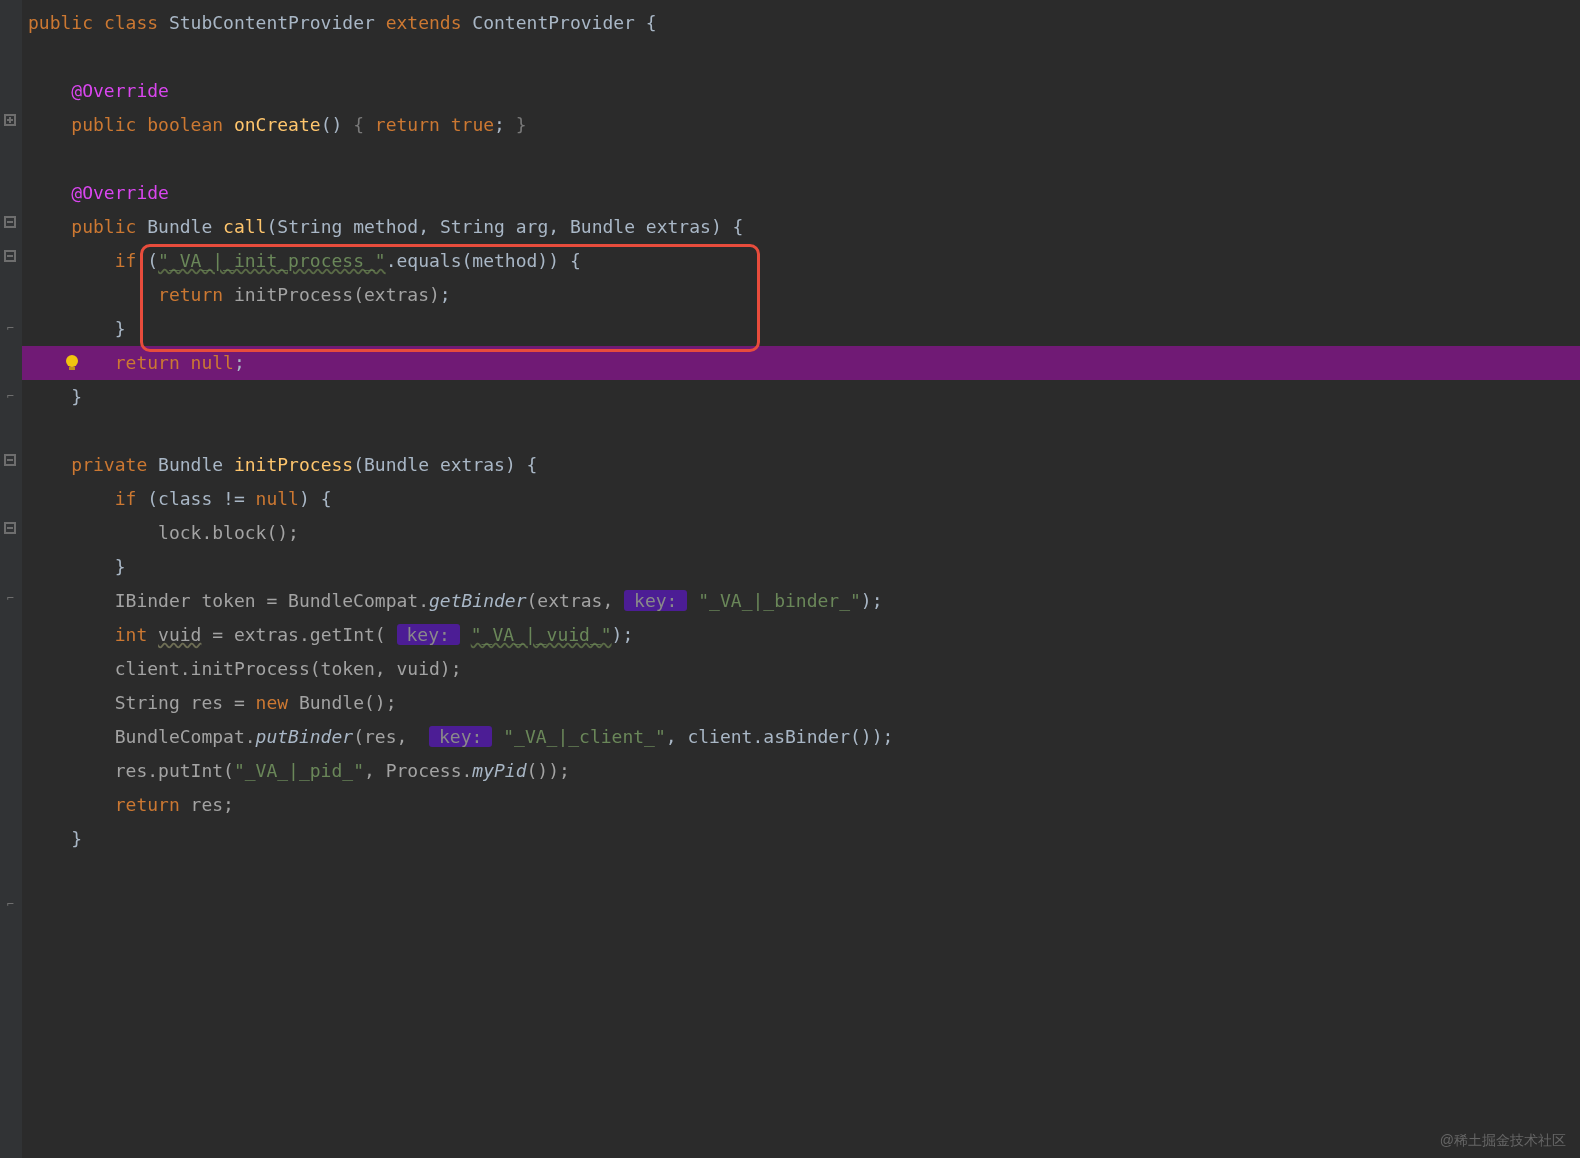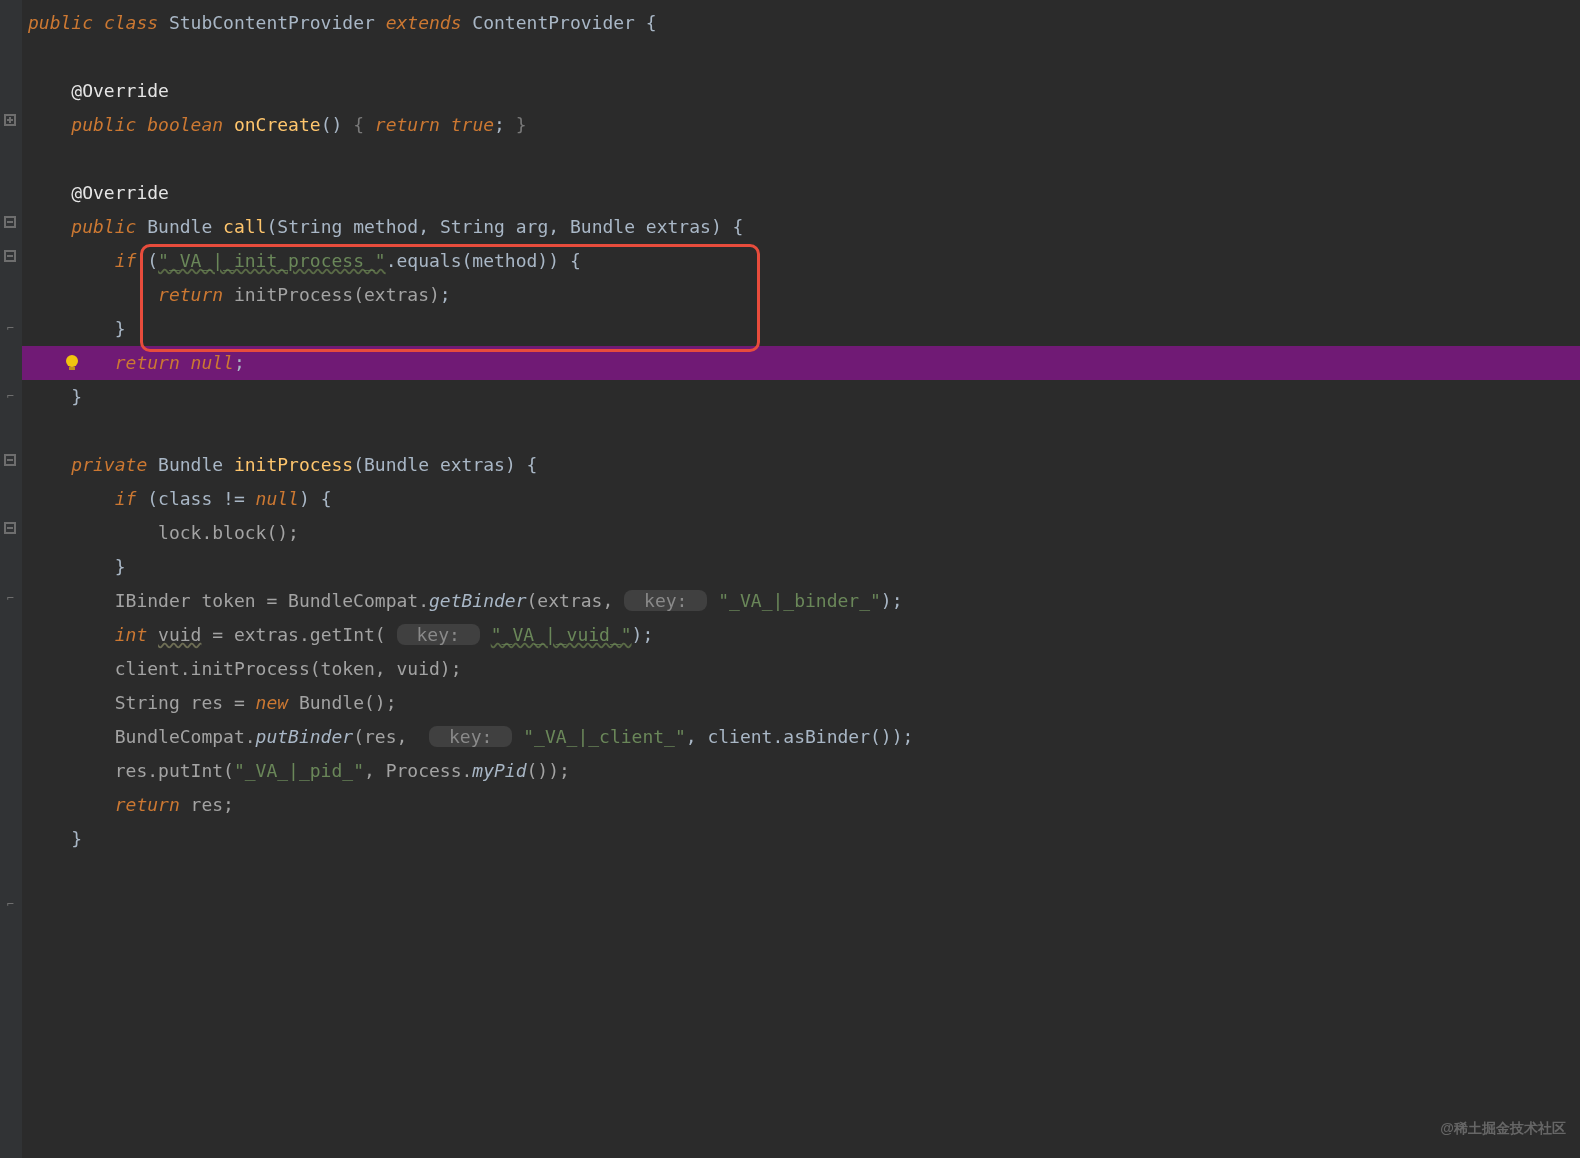--- a/index.html
+++ b/index.html
@@ -52,31 +52,31 @@
   .highlight-line {
     background: #701a75;
   }
   .bulb {
     position:absolute;
     left: 40px;
     width:20px;height:20px;
     top:350px;
   }
   
-  .kw   { color: #cc7832; font-style: italic; }          
+  .kw   { color: #cc7832; }          
   .type { color: #a9b7c6; }          
   .decl { color: #ffc66d; }          
-  .ann  { color: #e5e5e5; }          
+  .ann  { color: #d946ef; }          
   .str  { color: #6a8759; }          
   .call { color: #a3a3a3; }
   .italcall { color:#a9b7c6; font-style: italic; }
   .punc { color: #a9b7c6; }
   .param{ color: #a9b7c6; }
   .hint { color:#787878; }
-  .hintbox { background:#404040; color:#8a8a8a; border-radius:8px; padding:0 20px; }
+  .hintbox { background:#4c1d95; color:#8a8a8a; border-radius:3px; padding:0 10px; }
   .wavy {
     text-decoration-line: underline;
     text-decoration-style: wavy;
     text-decoration-color: #5a6b46;
   }
   .wavy-warn {
     text-decoration-line: underline;
     text-decoration-style: wavy;
     text-decoration-color: #6e6e55;
   }
@@ -86,25 +86,24 @@
     border-radius: 10px;
     left: 118px;
     top: 244px;
     width: 614px;
     height: 102px;
     pointer-events:none;
   }
   .watermark {
     position:absolute;
     right:14px;
-    bottom:20px;
+    bottom:8px;
     font-size:14px;
     color:#666;
     font-family: sans-serif;
-    font-weight: bold;
   }
 </style>
 </head>
 <body>
 
 <div class="editor">
 
   <div class="gutter">
     <div class="gutter-icon fold-icon" style="top:114px;">
       <svg viewBox="0 0 12 12">

